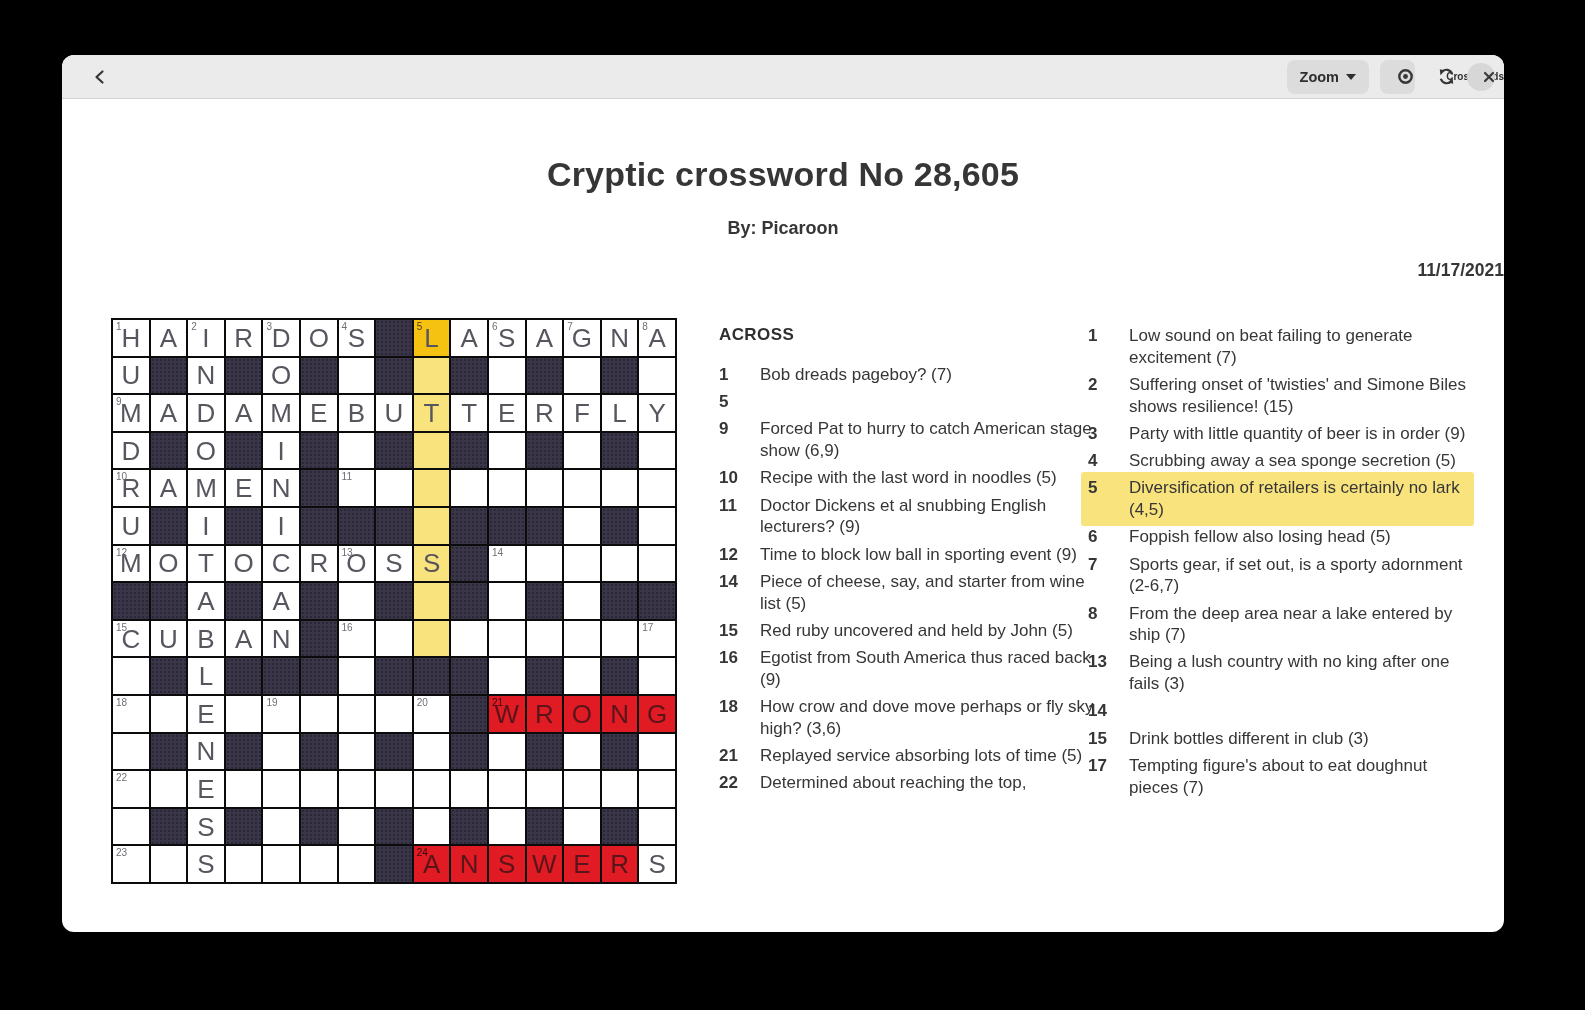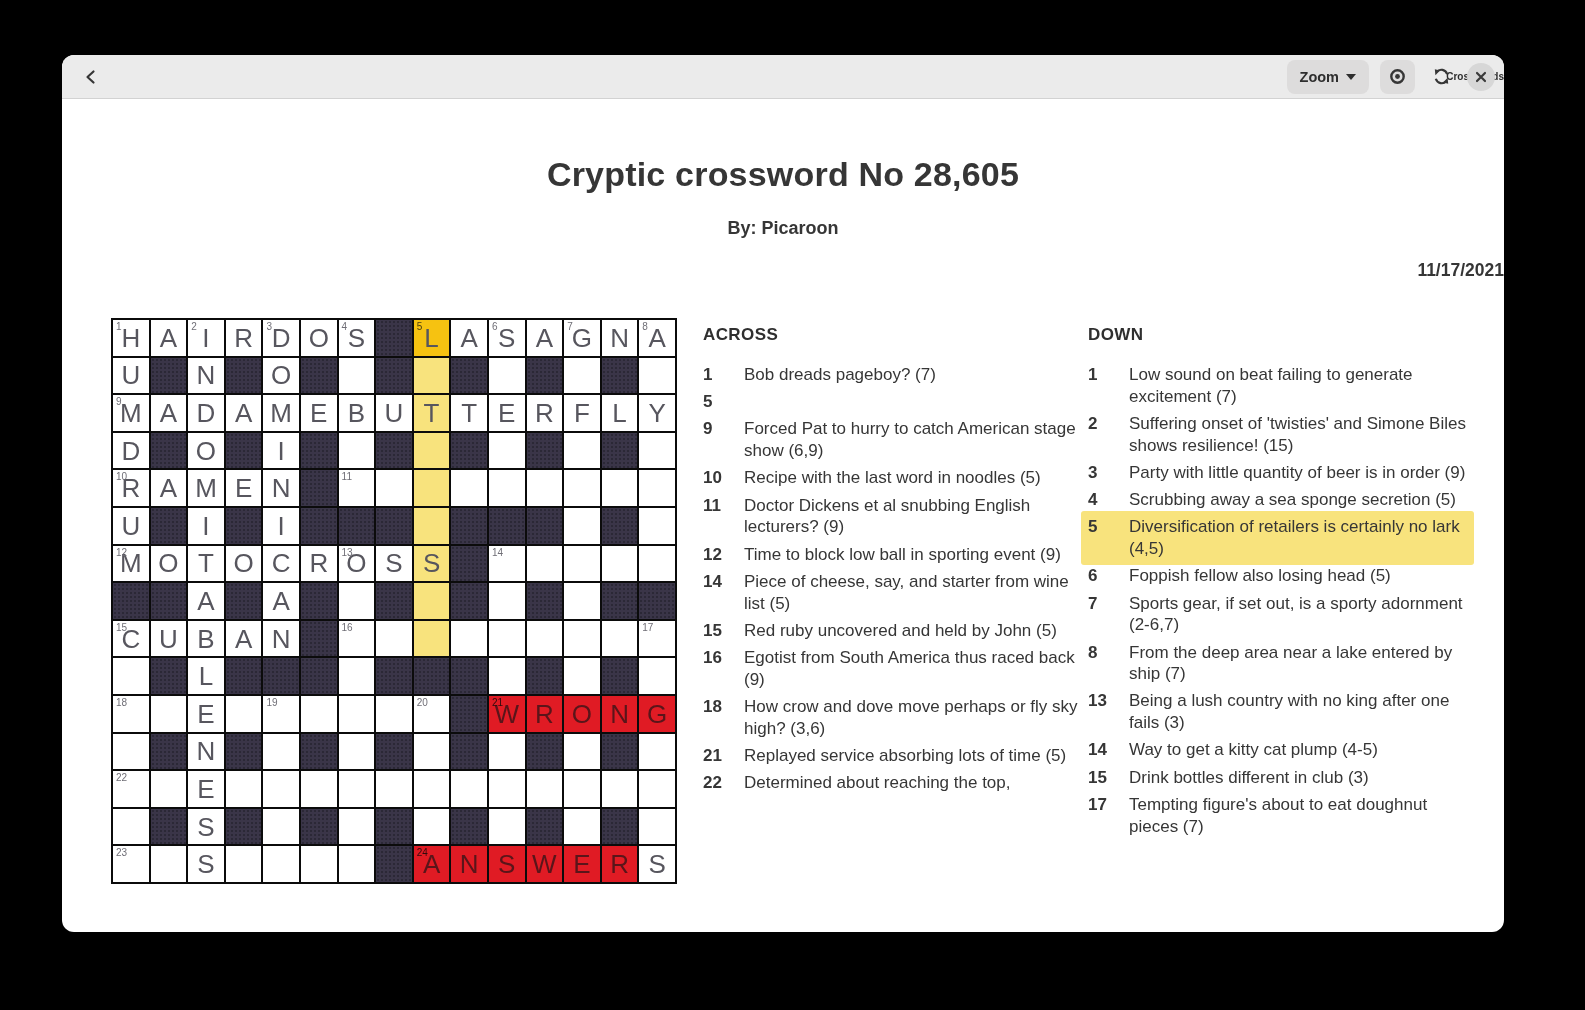--- a/index.html
+++ b/index.html
@@ -14,21 +14,21 @@
   
   .headerbar {
     position:relative; height:44px; background:#ebebeb;
     border-bottom:1px solid #d2d2d2; display:flex; align-items:center;
   }
   .hb-title {
     position:absolute; left:0; right:0; text-align:right;
     font-size:10px; font-weight:700; color:#2d2d2d; pointer-events:none;
   }
   .icon-btn {
-    display:flex; align-items:center; justify-content:center;
+    display:flex; align-items:center; justify-content:flex-end;
     border:none; background:transparent; color:#363636; cursor:pointer;
   }
   .back-btn { margin-left:12px; width:34px; height:34px; border-radius:8px; }
   .hb-right { position:absolute; right:9px; display:flex; align-items:center; gap:11px; }
   .zoom-btn {
     height:34px; padding:0 13px; border-radius:8px; background:#dddcdc;
     font-size:14.5px; font-weight:700; color:#2e2e2e; display:flex; align-items:center; gap:7px;
   }
   .caret-down { width:0; height:0; border-left:5px solid transparent; border-right:5px solid transparent; border-top:6px solid #2e2e2e; }
   .eye-btn { width:35px; height:34px; border-radius:8px; background:#dddcdc; }
@@ -59,21 +59,21 @@
   .clet { font-size:26px; color:#57565e; line-height:1; }
   .cell.wrong .clet { color:#5a151a; }
   .cnum {
     position:absolute; top:1px; left:3px; font-size:10px; color:#6f6e76; line-height:1.1;
   }
   .cell.sel .cnum { color:#4a3d12; }
   .cell.wrong .cnum { color:#2f0b0d; }
 
   
   .clue-col { position:absolute; top:270px; width:378px; }
-  .clue-col.across { left:641px; }
+  .clue-col.across { left:657px; }
   .clue-col.down   { left:1026px; }
   .clue-heading { font-size:17px; font-weight:700; color:#2f2f2f; letter-spacing:.4px; margin-bottom:19px; }
   .clue {
     display:grid; grid-template-columns:41px 1fr; margin-bottom:5.4px;
     font-size:17px; line-height:21.8px; color:#363636; cursor:pointer;
   }
   .clue .no { font-weight:700; }
   .clue.hl {
     background:#f8e37d; border-radius:3px;
     padding:5px 8px 5px 7px; margin-left:-7px; margin-right:-8px;
@@ -596,21 +596,20 @@
           <span class="tx">Replayed service absorbing lots of time (5)</span>
         </div>
         <div class="clue">
           <span class="no">22</span>
           <span class="tx">Determined about reaching the top,</span>
         </div>
       </div>
   </div>
 
   <div class="clue-col down">
-    <div class="clue-heading">DOWN</div>
     <div>
         <div class="clue">
           <span class="no">1</span>
           <span class="tx">Low sound on beat failing to generate excitement (7)</span>
         </div>
         <div class="clue">
           <span class="no">2</span>
           <span class="tx">Suffering onset of 'twisties' and Simone Biles shows resilience! (15)</span>
         </div>
         <div class="clue">
@@ -636,21 +635,20 @@
         <div class="clue">
           <span class="no">8</span>
           <span class="tx">From the deep area near a lake entered by ship (7)</span>
         </div>
         <div class="clue">
           <span class="no">13</span>
           <span class="tx">Being a lush country with no king after one fails (3)</span>
         </div>
         <div class="clue">
           <span class="no">14</span>
-          <span class="tx">Way to get a kitty cat plump (4-5)</span>
         </div>
         <div class="clue">
           <span class="no">15</span>
           <span class="tx">Drink bottles different in club (3)</span>
         </div>
         <div class="clue">
           <span class="no">17</span>
           <span class="tx">Tempting figure's about to eat doughnut pieces (7)</span>
         </div>
       </div>

